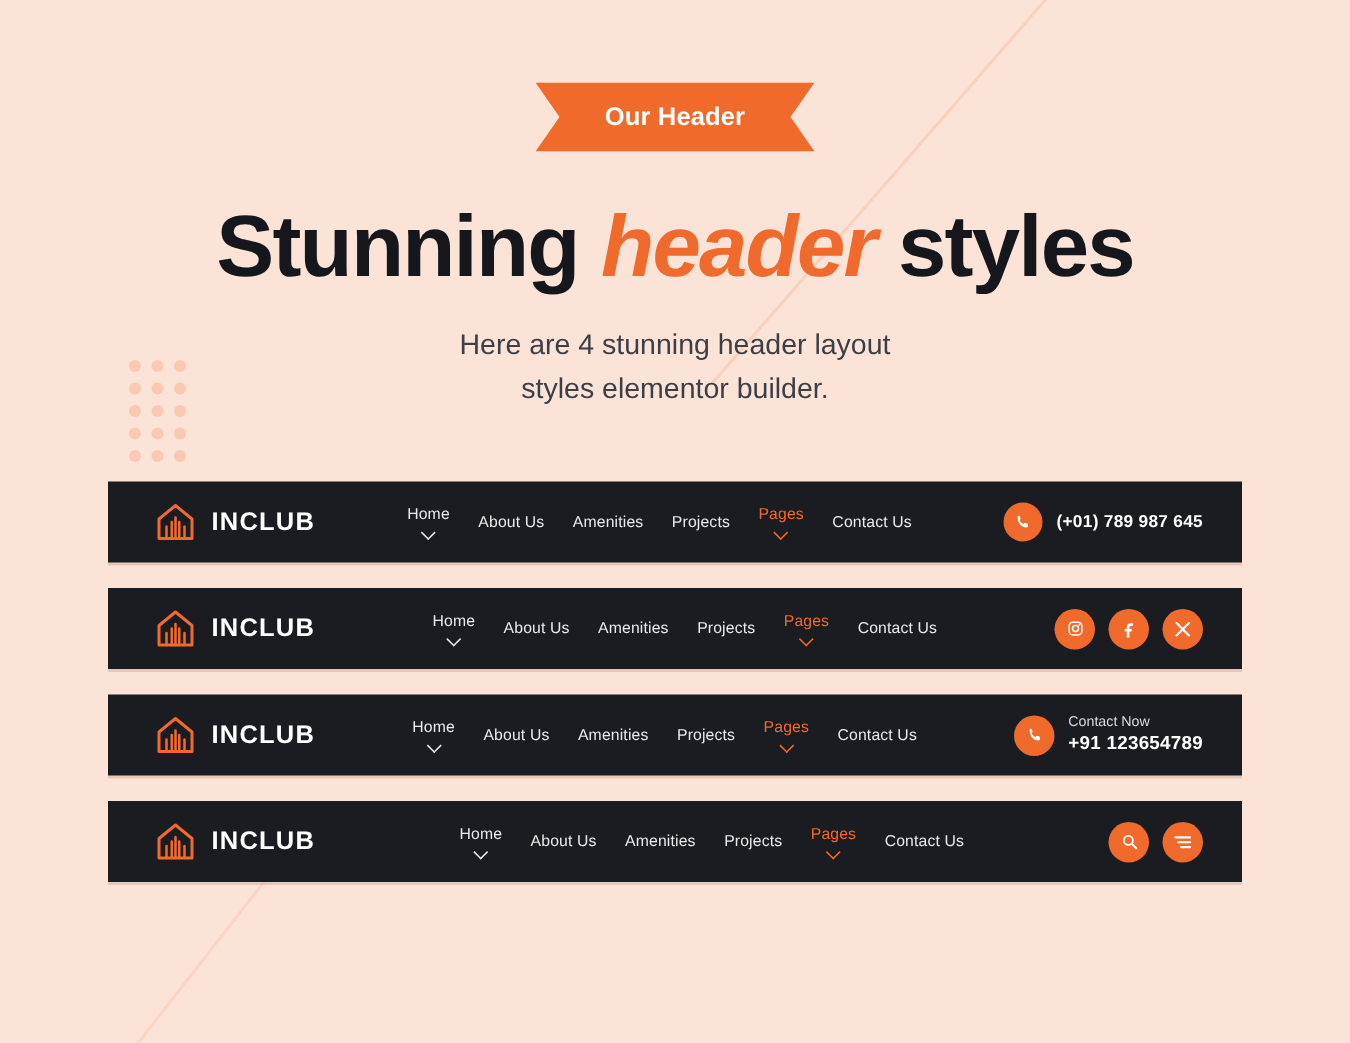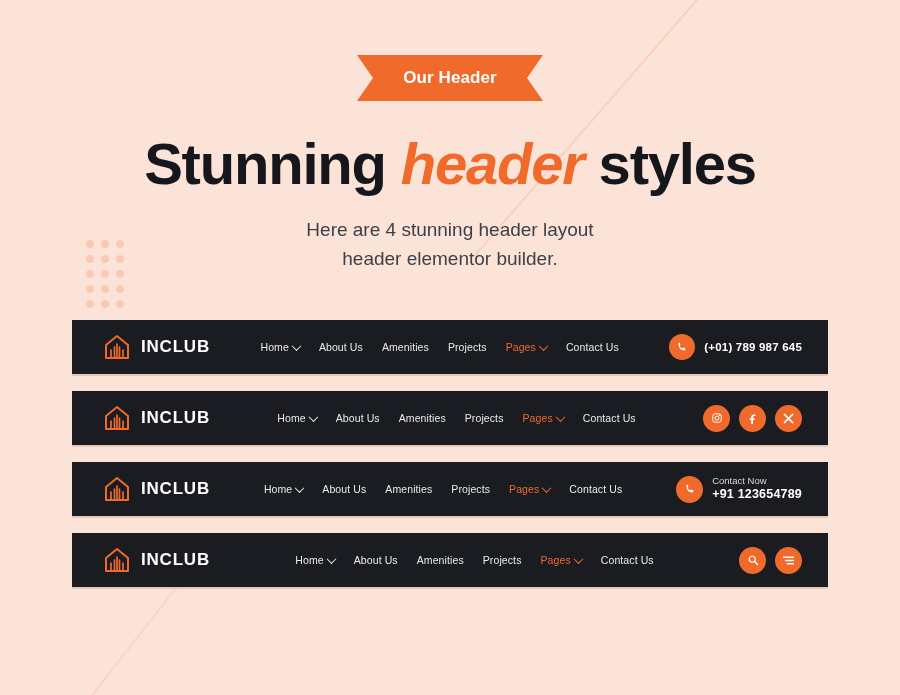--- a/index.html
+++ b/index.html
@@ -151,20 +151,21 @@
   }
   .nav-item {
     display: flex;
     align-items: center;
     gap: 4px;
     color: #e9eaec;
     font-size: 10.5px;
     font-weight: 500;
     white-space: nowrap;
     letter-spacing: 0.1px;
+    flex-direction: column;
   }
   .nav-item.is-active { color: #ef6a2b; }
   .chev {
     display: inline-block;
     width: 7px;
     height: 7px;
     border-right: 1.4px solid currentColor;
     border-bottom: 1.4px solid currentColor;
     transform: rotate(45deg) translate(-1px, -1px);
   }
@@ -255,21 +256,21 @@
     </svg>
     <span class="ribbon-label">Our Header</span>
   </div>
 
   <h1 class="hero-title">
     <span>Stunning </span><span class="accent">header</span><span> styles</span>
   </h1>
 
   <p class="hero-sub">
     <span>Here are 4 stunning header layout</span><br>
-    <span>header elementor builder.</span>
+    <span>styles elementor builder.</span>
   </p>
 </section>
 
 <div class="bars" id="bars">
     <div class="bar">
       <div class="brand">
         <svg width="26" height="28" viewBox="0 0 26 28" class="brand-icon">
           <path d="M2 12 L13 3 L24 12 V25 H2 Z" fill="none" stroke="#ef6a2b" stroke-width="2" stroke-linejoin="round"></path>
           <path d="M7 25 V17 M10.5 25 V14 M13 25 V11 M15.5 25 V14 M19 25 V17" stroke="#ef6a2b" stroke-width="1.7" stroke-linecap="round"></path>
         </svg>

